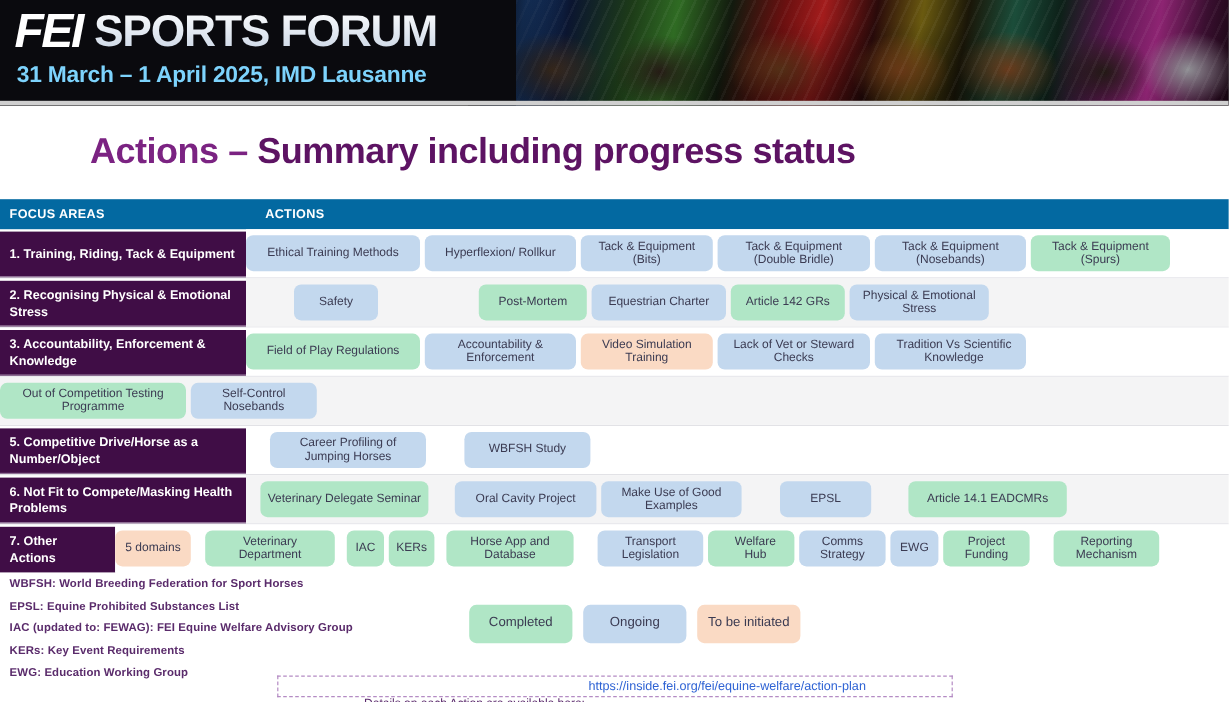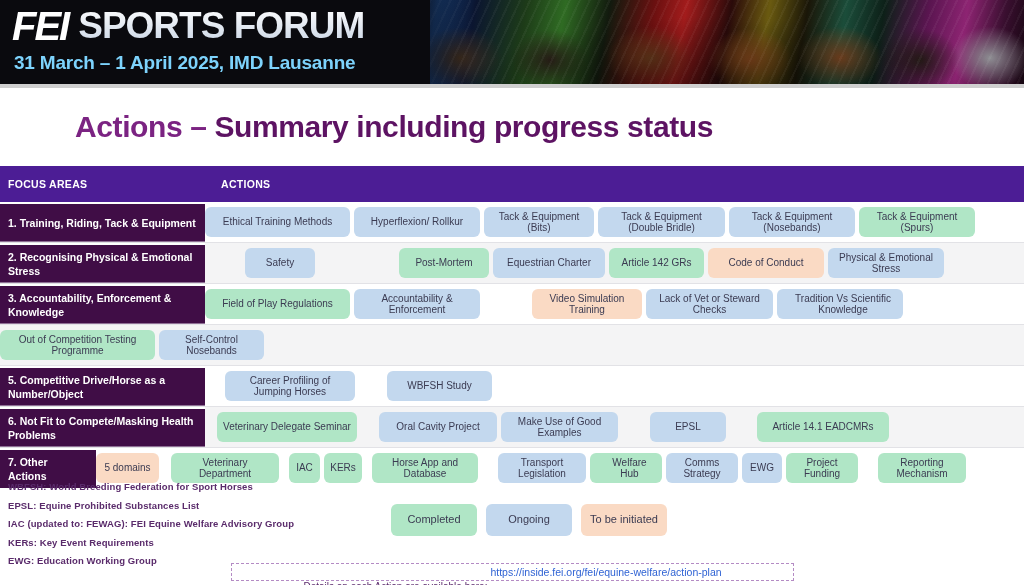--- a/index.html
+++ b/index.html
@@ -78,21 +78,21 @@
     position:absolute;left:75px;top:110px;
     font-size:30px;font-weight:bold;letter-spacing:-0.4px;
     color:#6d1a73;white-space:nowrap;
   }
   .deck-title .t-light{color:#7b2382;}
   .deck-title .t-dark{color:#5d1363;}
 
   
   .grid{position:absolute;left:0;top:166px;width:1024px;}
   .thead{
-    display:flex;height:36px;background:#4c1d95;color:#ffffff;
+    display:flex;height:25px;background:#0369a1;color:#ffffff;
     align-items:center;
   }
   .thead .h1{width:205px;padding-left:8px;font-size:10.5px;font-weight:bold;letter-spacing:.3px;}
   .thead .h2{padding-left:8px;font-size:10.5px;font-weight:bold;letter-spacing:.3px;}
 
   .row{display:flex;align-items:flex-end;border-bottom:1px solid #e2e2e6;}
   .row.alt .cells{background:#f4f4f5;}
   .row .label{
     width:205px;min-width:205px;background:#400d46;color:#ffffff;
     font-size:10.5px;font-weight:bold;line-height:14px;
@@ -181,30 +181,29 @@
         </div>
         <div class="row r2 alt">
           <div class="label">2. Recognising Physical &amp; Emotional Stress</div>
           <div class="cells">
             <div class="spacer" style="width: 40px; min-width: 40px;"></div>
             <div class="pill blue" style="width: 70px; min-width: 70px;">Safety</div>
             <div class="spacer" style="width: 80px; min-width: 80px;"></div>
             <div class="pill green" style="width: 90px; min-width: 90px;">Post-Mortem</div>
             <div class="pill blue" style="width: 112px; min-width: 112px;">Equestrian Charter</div>
             <div class="pill green" style="width: 95px; min-width: 95px;">Article 142 GRs</div>
-            <div class="pill peach" style="width: 116px; min-width: 116px;">Code of Conduct</div>
             <div class="pill blue" style="width: 116px; min-width: 116px;">Physical &amp; Emotional Stress</div>
           </div>
         </div>
         <div class="row r3">
           <div class="label">3. Accountability, Enforcement &amp; Knowledge</div>
           <div class="cells">
             <div class="pill green" style="width: 145px; min-width: 145px;">Field of Play Regulations</div>
             <div class="pill blue" style="width: 126px; min-width: 126px;">Accountability &amp; Enforcement</div>
-            <div class="pill peach" style="width: 110px; min-width: 110px; margin-left: 48px;">Video Simulation Training</div>
+            <div class="pill peach" style="width: 110px; min-width: 110px;">Video Simulation Training</div>
             <div class="pill blue" style="width: 127px; min-width: 127px;">Lack of Vet or Steward Checks</div>
             <div class="pill blue" style="width: 126px; min-width: 126px; padding-left: 11px;">Tradition Vs Scientific Knowledge</div>
           </div>
         </div>
         <div class="row r4 alt">
           <div class="cells">
             <div class="pill green" style="width: 155px; min-width: 155px;">Out of Competition Testing Programme</div>
             <div class="pill blue" style="width: 105px; min-width: 105px;">Self-Control Nosebands</div>
           </div>
         </div>

